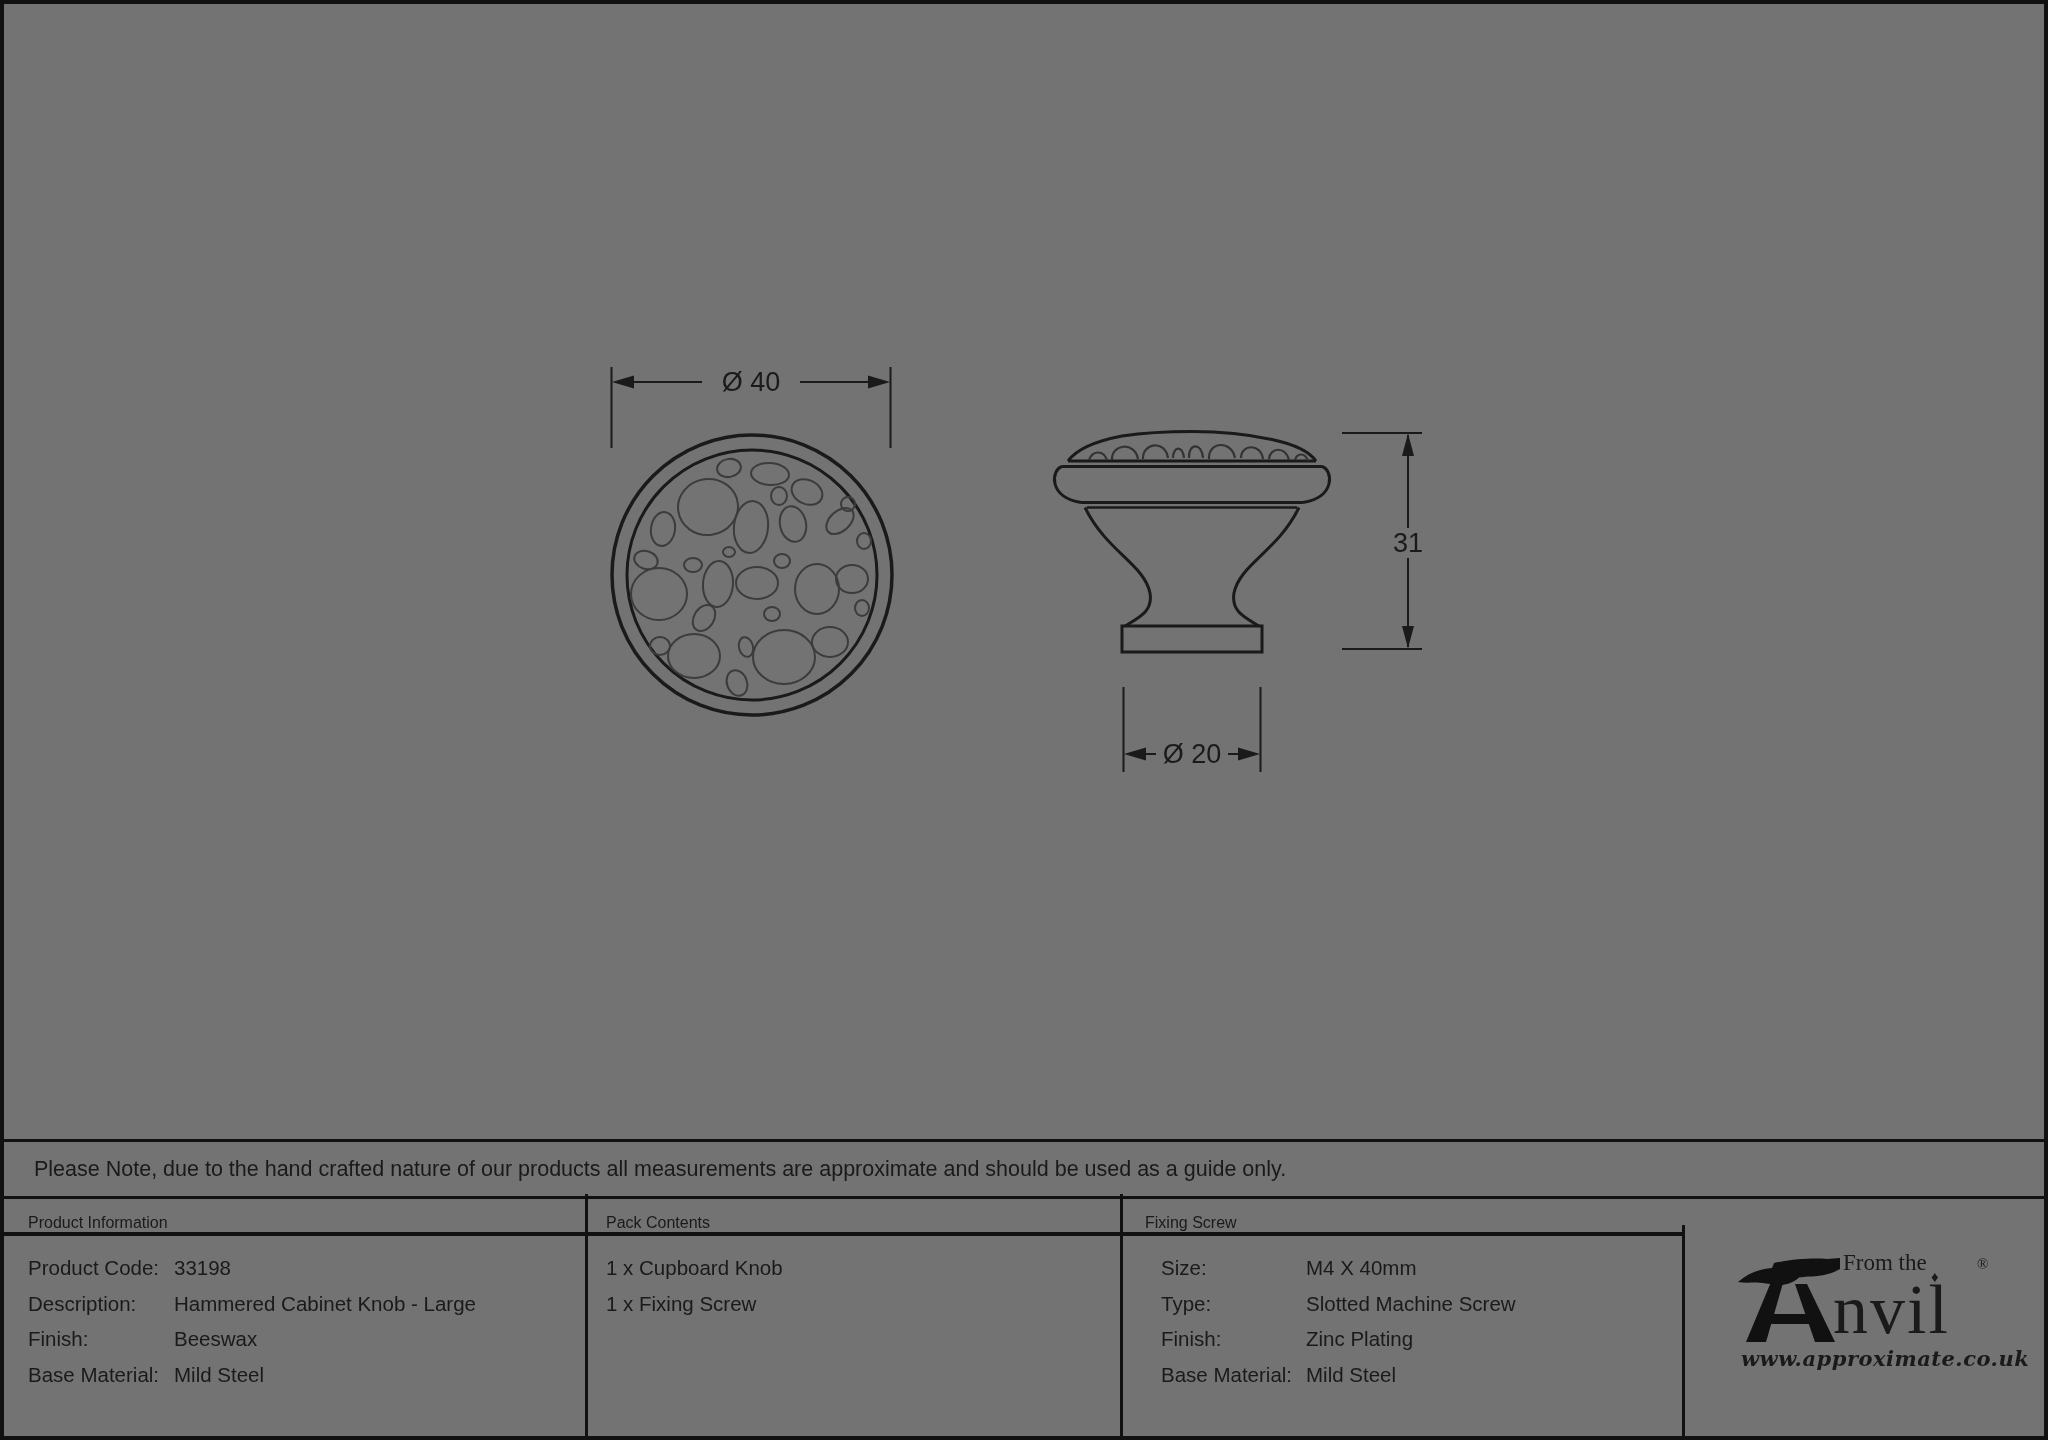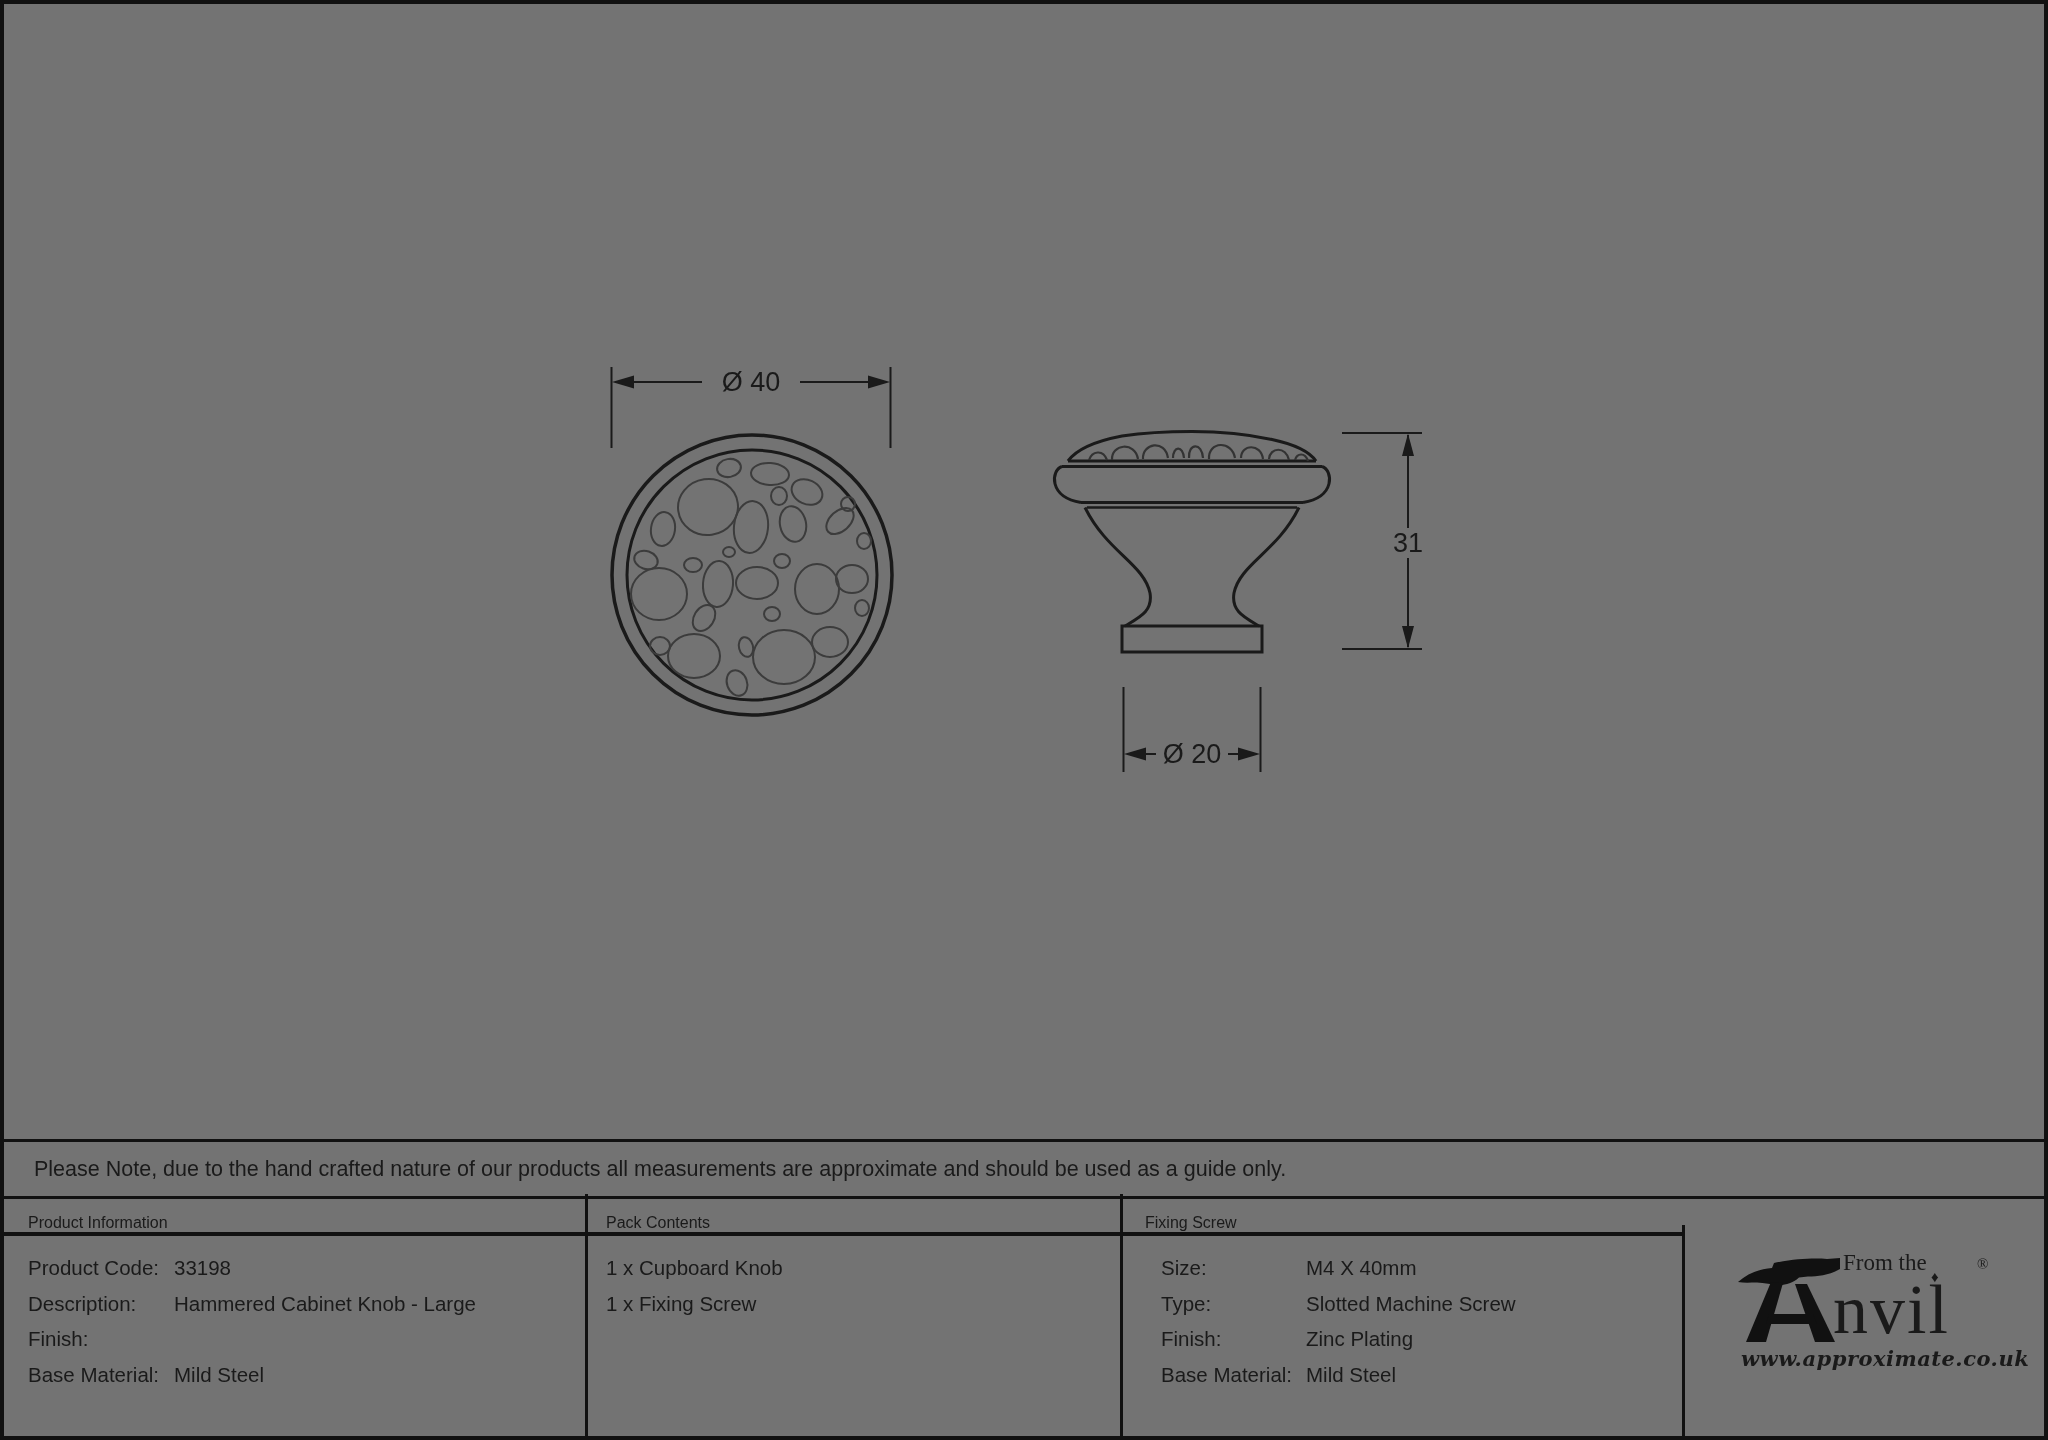--- a/index.html
+++ b/index.html
@@ -170,20 +170,21 @@
       <div class="kv">
         <span>Product Code:</span>
         <span>33198</span>
       </div>
       <div class="kv">
         <span>Description:</span>
         <span>Hammered Cabinet Knob - Large</span>
       </div>
       <div class="kv">
         <span>Finish:</span>
+        <span>Beeswax</span>
       </div>
       <div class="kv">
         <span>Base Material:</span>
         <span>Mild Steel</span>
       </div>
     </div>
 
     <div class="bcell c2">
       <div>1 x Cupboard Knob</div>
       <div>1 x Fixing Screw</div>

